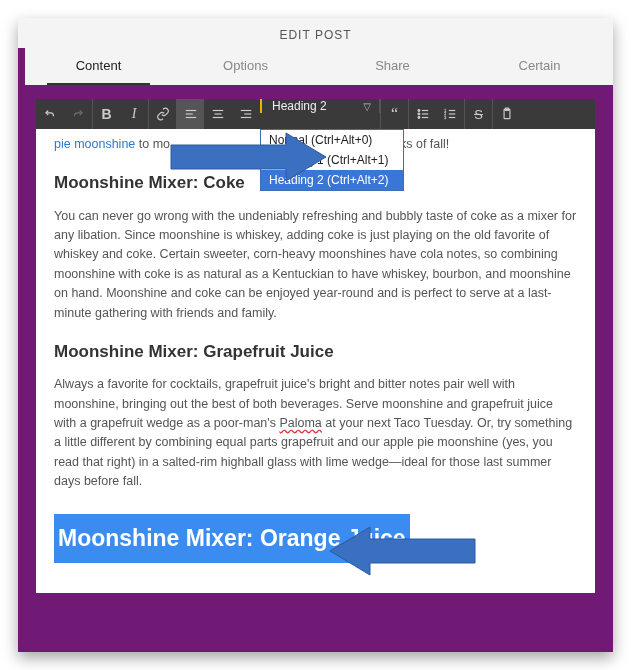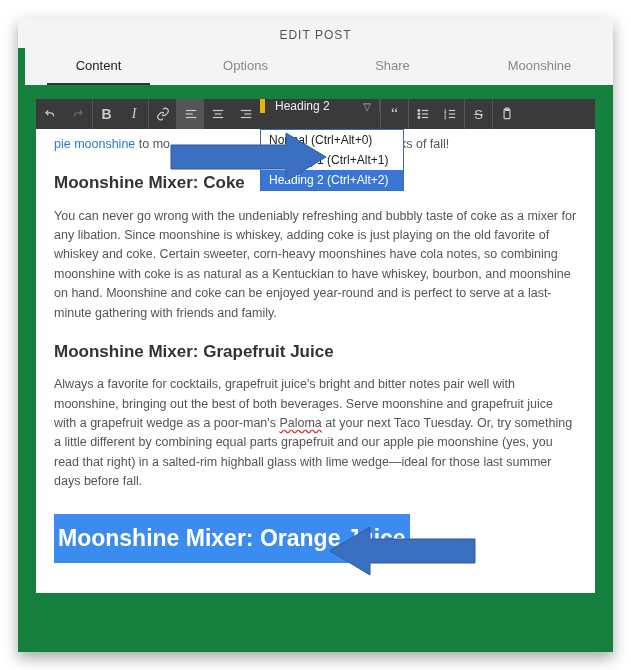--- a/index.html
+++ b/index.html
@@ -1,31 +1,31 @@
 <!DOCTYPE html>
 <html><head>
 <meta charset="utf-8">
 <style>
   * { box-sizing: border-box; margin: 0; padding: 0; }
   body { font-family: "Helvetica Neue", Arial, sans-serif; background: #fff; }
   .frame { width: 631px; height: 670px; background: #fff; position: relative; padding: 18px; }
-  .shadow-wrap { width: 100%; height: 100%; box-shadow: 0 6px 14px rgba(0,0,0,0.35); position: relative; overflow: hidden; background:#15803d; }
+  .shadow-wrap { width: 100%; height: 100%; box-shadow: 0 6px 14px rgba(0,0,0,0.35); position: relative; overflow: hidden; background:#701a75; }
   .header-title { text-align: center; font-size: 12px; letter-spacing: 1px; color: #555; padding: 10px 0 6px; background:#f4f4f4; }
   .tabs { display: flex; font-size: 13px; color:#888; background:#f4f4f4;margin-left:7px; }
   .tab { flex: 1; text-align: center; padding: 10px 0 12px; cursor: pointer; }
   .tab.active { color:#222; position: relative; }
   .tab.active::after { content:""; position:absolute; left:22px; right:22px; bottom:0; height:2px; background:#333; }
   .title-card { margin: 14px 18px 0; background:#fff; padding: 14px 16px; font-size: 18px; color:#444; }
   .editor-area { margin: 14px 18px 0; background:#fff; position: relative; padding-bottom: 30px; }
   .toolbar { background:#3a3a3a; height:30px; display:flex; align-items:stretch; font-size:12px; color:#ddd; }
   .tbtn { width:28px; display:flex; align-items:center; justify-content:center; color:#ccc; cursor:pointer; }
   .tbtn svg { width:14px; height:14px; }
   .tbtn.sep { border-left:1px solid #555; }
   .tbtn.active { background:#555; }
-  .format-select { display:flex; align-items:center; border-left:5px solid #eab308; border-right:1px solid #555; padding:0 8px 0 10px; min-width:120px; justify-content:space-between; cursor:pointer; color:#eee; }
+  .format-select { display:flex; align-items:center; border-left:2px solid #eab308; border-right:1px solid #555; padding:0 8px 0 10px; min-width:120px; justify-content:space-between; cursor:pointer; color:#eee; }
   .format-select .chev { font-size:10px; color:#bbb; }
   .dropdown { position:absolute; top:30px; left:0; background:#fff; border:1px solid #3b6fb5; font-size:12px; z-index:20; min-width:144px; }
   .dropdown .opt { padding:3px 8px; white-space:nowrap; cursor:pointer; color:#222; }
   .dropdown .opt.sel { background:#3a76d6; color:#fff; }
   .body-text { padding: 6px 18px 0; font-size:12.5px; line-height:1.55; color:#555; }
   .body-text p { margin-bottom: 14px; }
   .body-text h2 { font-size:17px; color:#333; font-weight:600; margin: 16px 0 10px; }
   .link { color:#2a7ad1; }
   .squiggle { text-decoration: underline wavy #d33; text-underline-offset:2px;text-align:right; }
   .sel-h2 { display:inline-block; background:#3a8cf0; color:#fff; padding:7px 4px; font-size:23px; font-weight:600; }
@@ -36,21 +36,21 @@
 <body>
 
 <div class="frame">
   <div class="shadow-wrap">
     <div class="header-title">EDIT POST</div>
 
     <div class="tabs">
       <div class="tab active">Content</div>
       <div class="tab">Options</div>
       <div class="tab">Share</div>
-      <div class="tab">Moonshine</div>
+      <div class="tab">Certain</div>
     </div>
 
 
     <div class="editor-area">
       <div class="toolbar">
         <div class="tbtn">
             <svg viewBox="0 0 24 24" fill="none" stroke="currentColor" stroke-width="2">
               <path d="M9 14l-4-4 4-4"></path>
               <path d="M5 10h8a5 5 0 015 5v1"></path>
             </svg>

